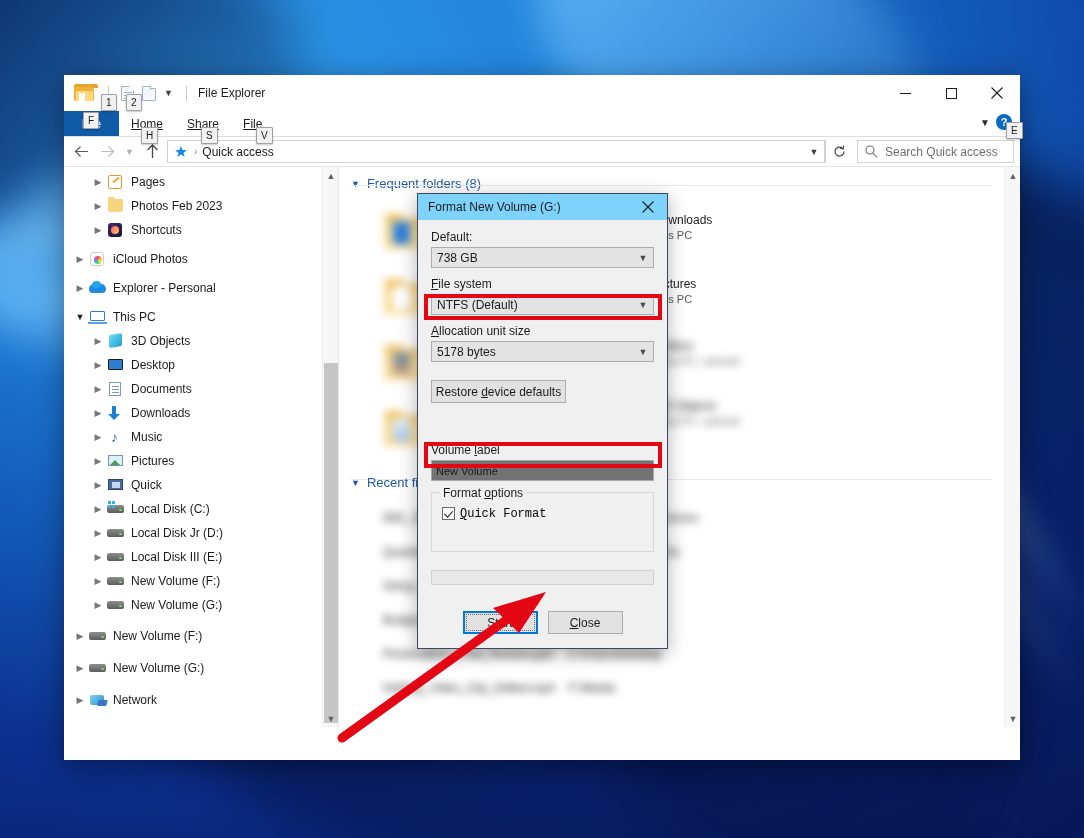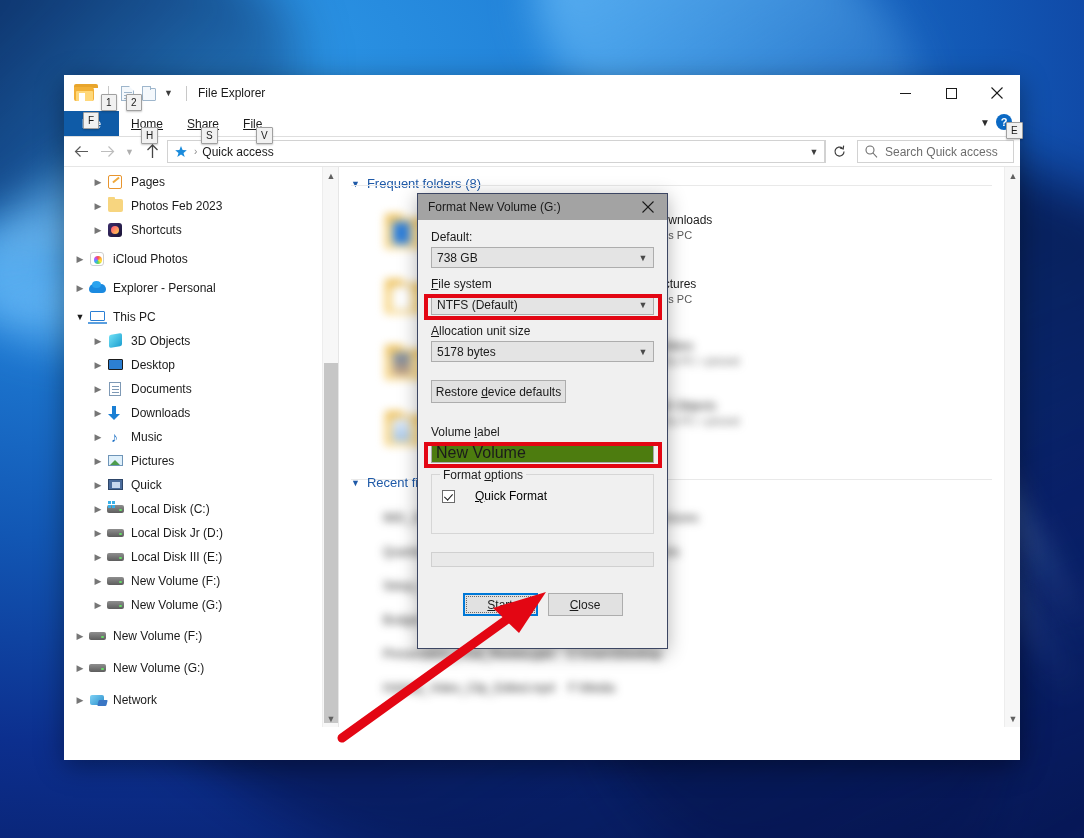--- a/index.html
+++ b/index.html
@@ -278,21 +278,21 @@
   .vbtn.sel { border:1px solid #b6b6b6; background:#f0f0f0; }
 
   
   #dialog {
     position:absolute; left:417px; top:193px; width:251px; height:456px;
     background:#f0f0f0; border:1px solid #3c4663;
     box-shadow: 0 4px 18px rgba(0,0,0,.30);
     z-index: 30;
   }
   .dlg-title {
-    height: 26px; background:#a3a3a3; display:flex; align-items:center;
+    height: 26px; background:#7dd3fc; display:flex; align-items:center;
     position:relative; padding-left:10px;
   }
   .dlg-title-text { font-size:12px; color:#1b1b1b; }
   .dlg-close {
     position:absolute; right:0; top:0; width:38px; height:26px;
     display:flex; align-items:center; justify-content:center;
   }
   .dlg-body { padding: 8px 13px 0 13px; position:relative; }
   .fld-label { font-size:12px; color:#1b1b1b; margin: 9px 0 3px 0; }
   .fld-label:first-child { margin-top:2px; }
@@ -303,32 +303,32 @@
     position:relative;
   }
   .combo .cv { flex:1; }
   .combo .ca { width:20px; text-align:center; font-size:9px; color:#4a4a4a; }
   .btn {
     height: 23px; background:#e1e1e1; border:1px solid #adadad;
     font-size:12px; color:#1b1b1b; display:flex; align-items:center; justify-content:center;
   }
   .restore-btn { width: 135px; margin-top: 18px; }
   .textfield {
-    height: 21px; background:#4d7c0f; border:1px solid #a9a9a9;
-    display:flex; align-items:center; padding-left:4px; font-size:16px; color:#1b1b1b;
+    height: 21px; background:#737373; border:1px solid #a9a9a9;
+    display:flex; align-items:center; padding-left:4px; font-size:11px; color:#1b1b1b;
   }
   .groupbox {
     border:1px solid #d6d6d6; margin-top: 11px; padding: 0 10px 13px 10px;
     position:relative; height: 60px;
   }
   .gb-legend {
     position:absolute; top:-7px; left:8px; background:#f0f0f0; padding:0 3px;
     font-size:12px; color:#1b1b1b;
   }
-  .chk-row { display:flex; align-items:center; margin-top:14px; gap:20px; }
+  .chk-row { display:flex; align-items:flex-start; margin-top:14px; gap:5px;font-family:Liberation Mono, monospace; }
   .chkbox {
     width:13px; height:13px; background:#fff; border:1px solid #6b6b6b; position:relative; flex:none;
   }
   .chkbox:after {
     content:""; position:absolute; left:3px; top:1px; width:4px; height:7px;
     border:solid #1b1b1b; border-width:0 1.6px 1.6px 0; transform:rotate(42deg);
   }
   .progress {
     height: 15px; background:#e9e9e9; border:1px solid #d0d0d0; margin-top: 18px;
   }
@@ -802,21 +802,21 @@
     <div class="fld-label"><span class="u">A</span>llocation unit size</div>
     <div class="combo">
       <span class="cv">5178 bytes</span>
       <span class="ca">▼</span>
     </div>
 
     <div class="btn restore-btn">
       <span>Restore <span class="u">d</span>evice defaults</span>
     </div>
 
-    <div class="fld-label" style="margin-top:22px">Volume <span class="u">l</span>abel</div>
+    <div class="fld-label" style="margin-top:40px">Volume <span class="u">l</span>abel</div>
     <div class="textfield">
       <span>New Volume</span>
     </div>
 
     <div class="groupbox">
       <span class="gb-legend">Format <span class="u">o</span>ptions</span>
       <div class="chk-row">
         <span class="chkbox"></span>
         <span style="font-size:12px"><span class="u">Q</span>uick Format</span>
       </div>

